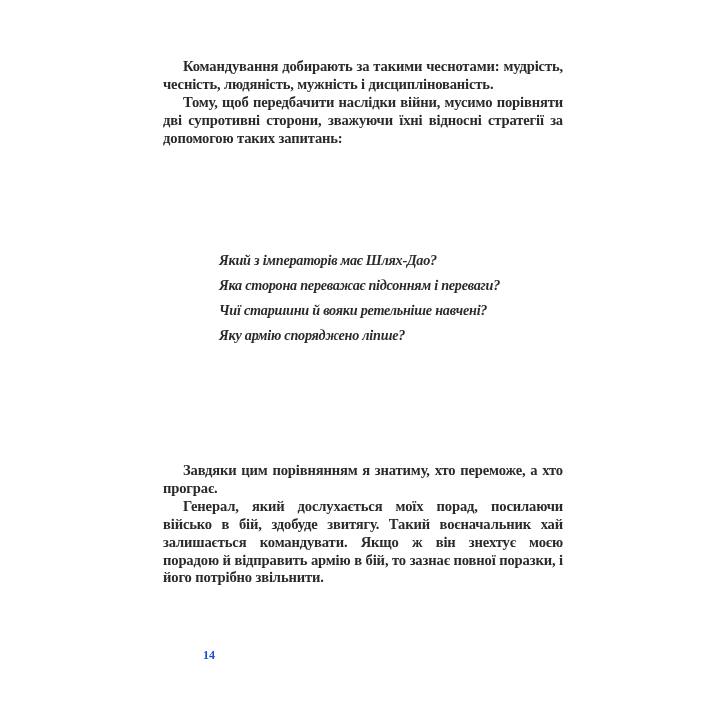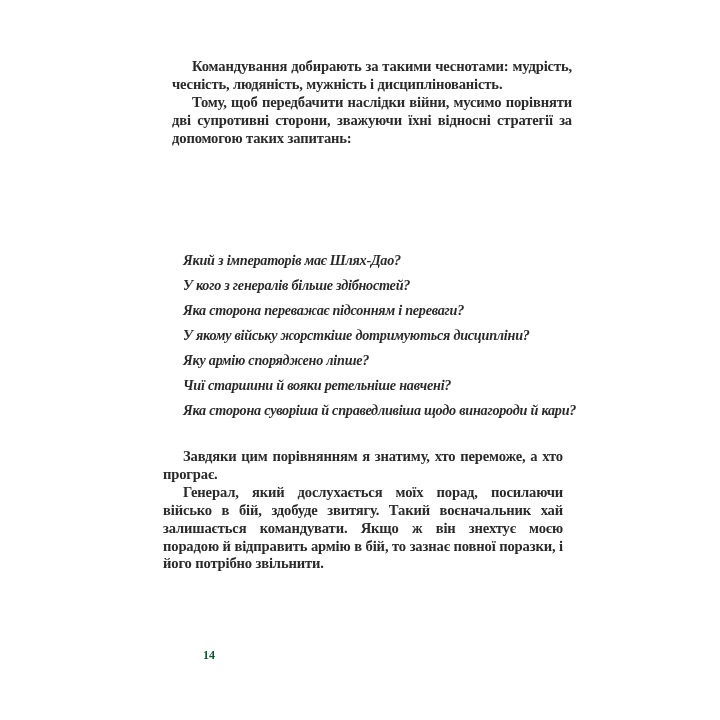--- a/index.html
+++ b/index.html
@@ -44,61 +44,58 @@
       width: 390px;
     }
     .questions li {
       font-style: italic;
       font-weight: bold;
       font-size: 14.2px;
       line-height: 25px;
       letter-spacing: -0.25px;
       color: #2a2a2a;
       white-space: nowrap;
+      margin-left: 36px;
     }
     .block-top {
       position: absolute;
       left: 0;
       top: 0;
       width: 400px;
-      margin-left: 9px;
     }
     .block-bottom {
       position: absolute;
       left: 0;
-      top: 390px;
+      top: 404px;
       width: 400px;
     }
     .page-number {
       position: absolute;
       left: 203px;
       top: 648px;
       font-size: 12px;
       font-weight: bold;
-      color: #14532d;
+      color: #1d4ed8;
       text-align: right;
     }
   </style>
 </head>
 <body>
 
 <div class="page">
   <div class="block-top">
     <p class="para">Командування добирають за такими чеснотами: мудрість, чесність, людяність, мужність і дисциплінованість.</p>
     <p class="para">Тому, щоб передбачити наслідки війни, мусимо порівняти дві супротивні сторони, зважуючи їхні відносні стратегії за допомогою таких запитань:</p>
   </div>
 
   <ul class="questions">
     <li>Який з імператорів має Шлях-Дао?</li>
-    <li>У кого з генералів більше здібностей?</li>
     <li>Яка сторона переважає підсонням і переваги?</li>
-    <li>У якому війську жорсткіше дотримуються дисципліни?</li>
+    <li>Чиї старшини й вояки ретельніше навчені?</li>
     <li>Яку армію споряджено ліпше?</li>
-    <li>Чиї старшини й вояки ретельніше навчені?</li>
-    <li>Яка сторона суворіша й справедливіша щодо винагороди й кари?</li>
   </ul>
 
   <div class="block-bottom">
     <p class="para">Завдяки цим порівнянням я знатиму, хто переможе, а хто програє.</p>
     <p class="para">Генерал, який дослухається моїх порад, посилаючи військо в бій, здобуде звитягу. Такий воєначальник хай залишається командувати. Якщо ж він знехтує моєю порадою й відправить армію в бій, то зазнає повної поразки, і його потрібно звільнити.</p>
   </div>
 </div>
 
 <div class="page-number">14</div>
 

